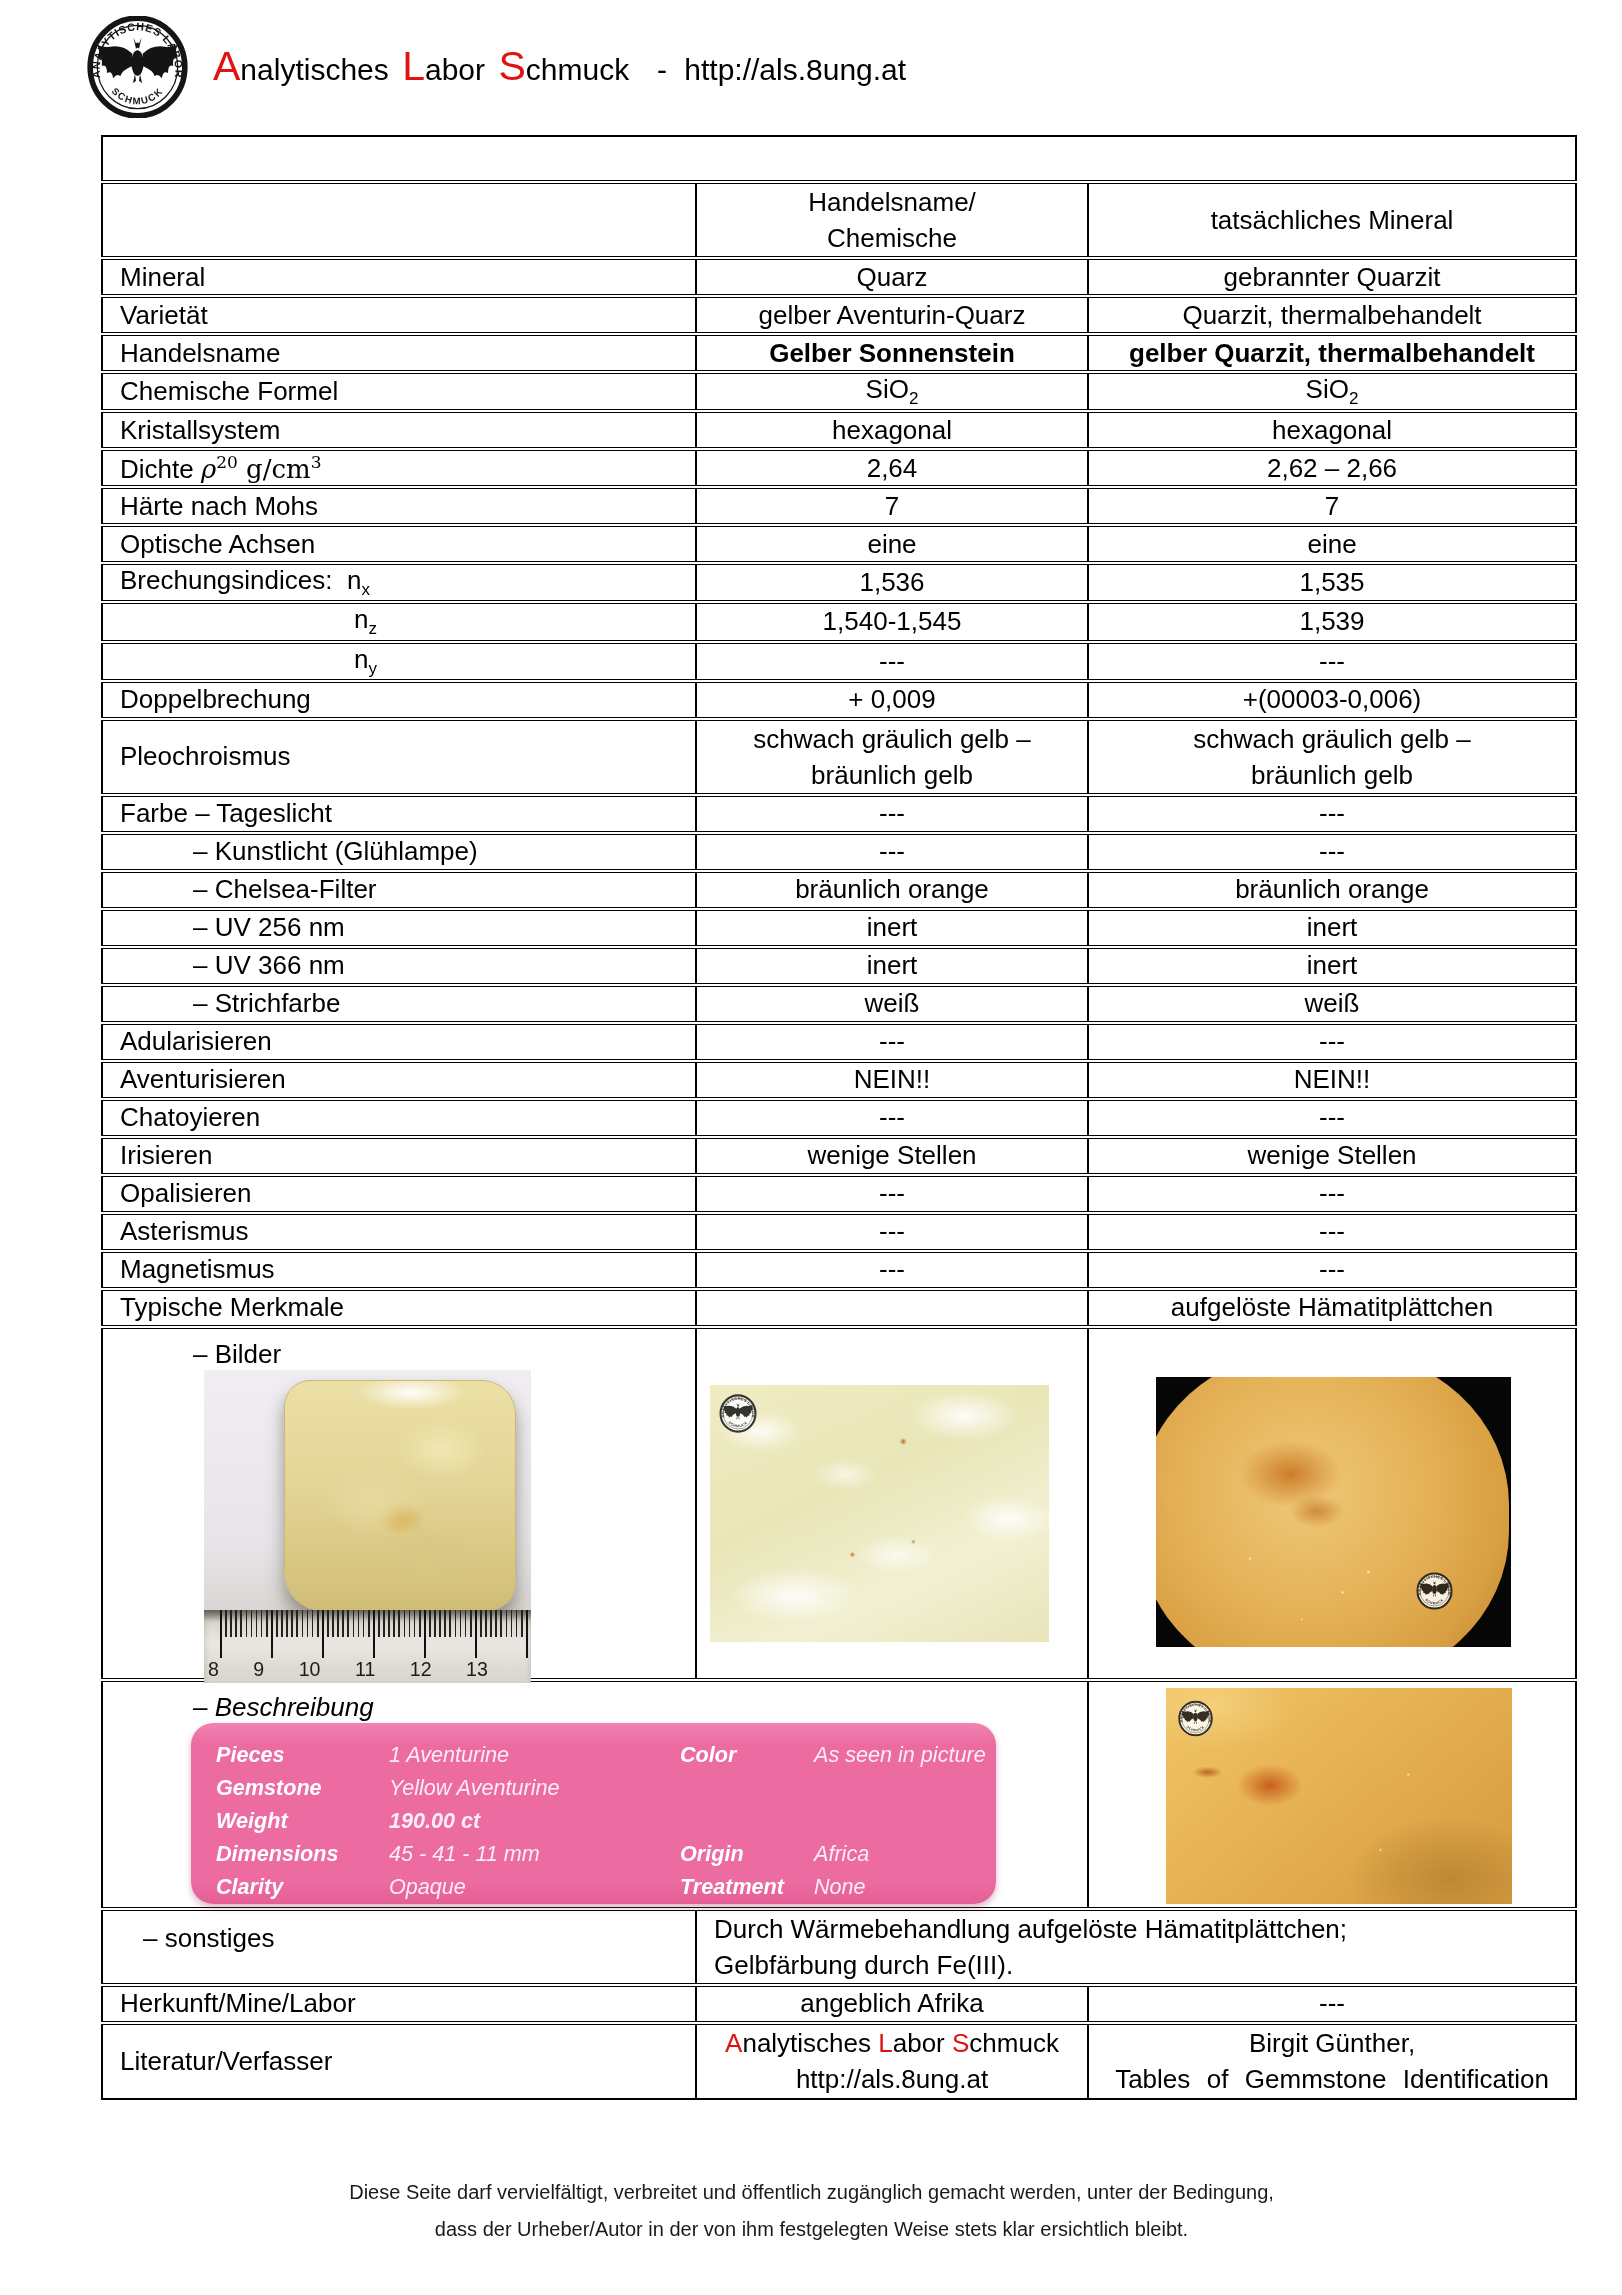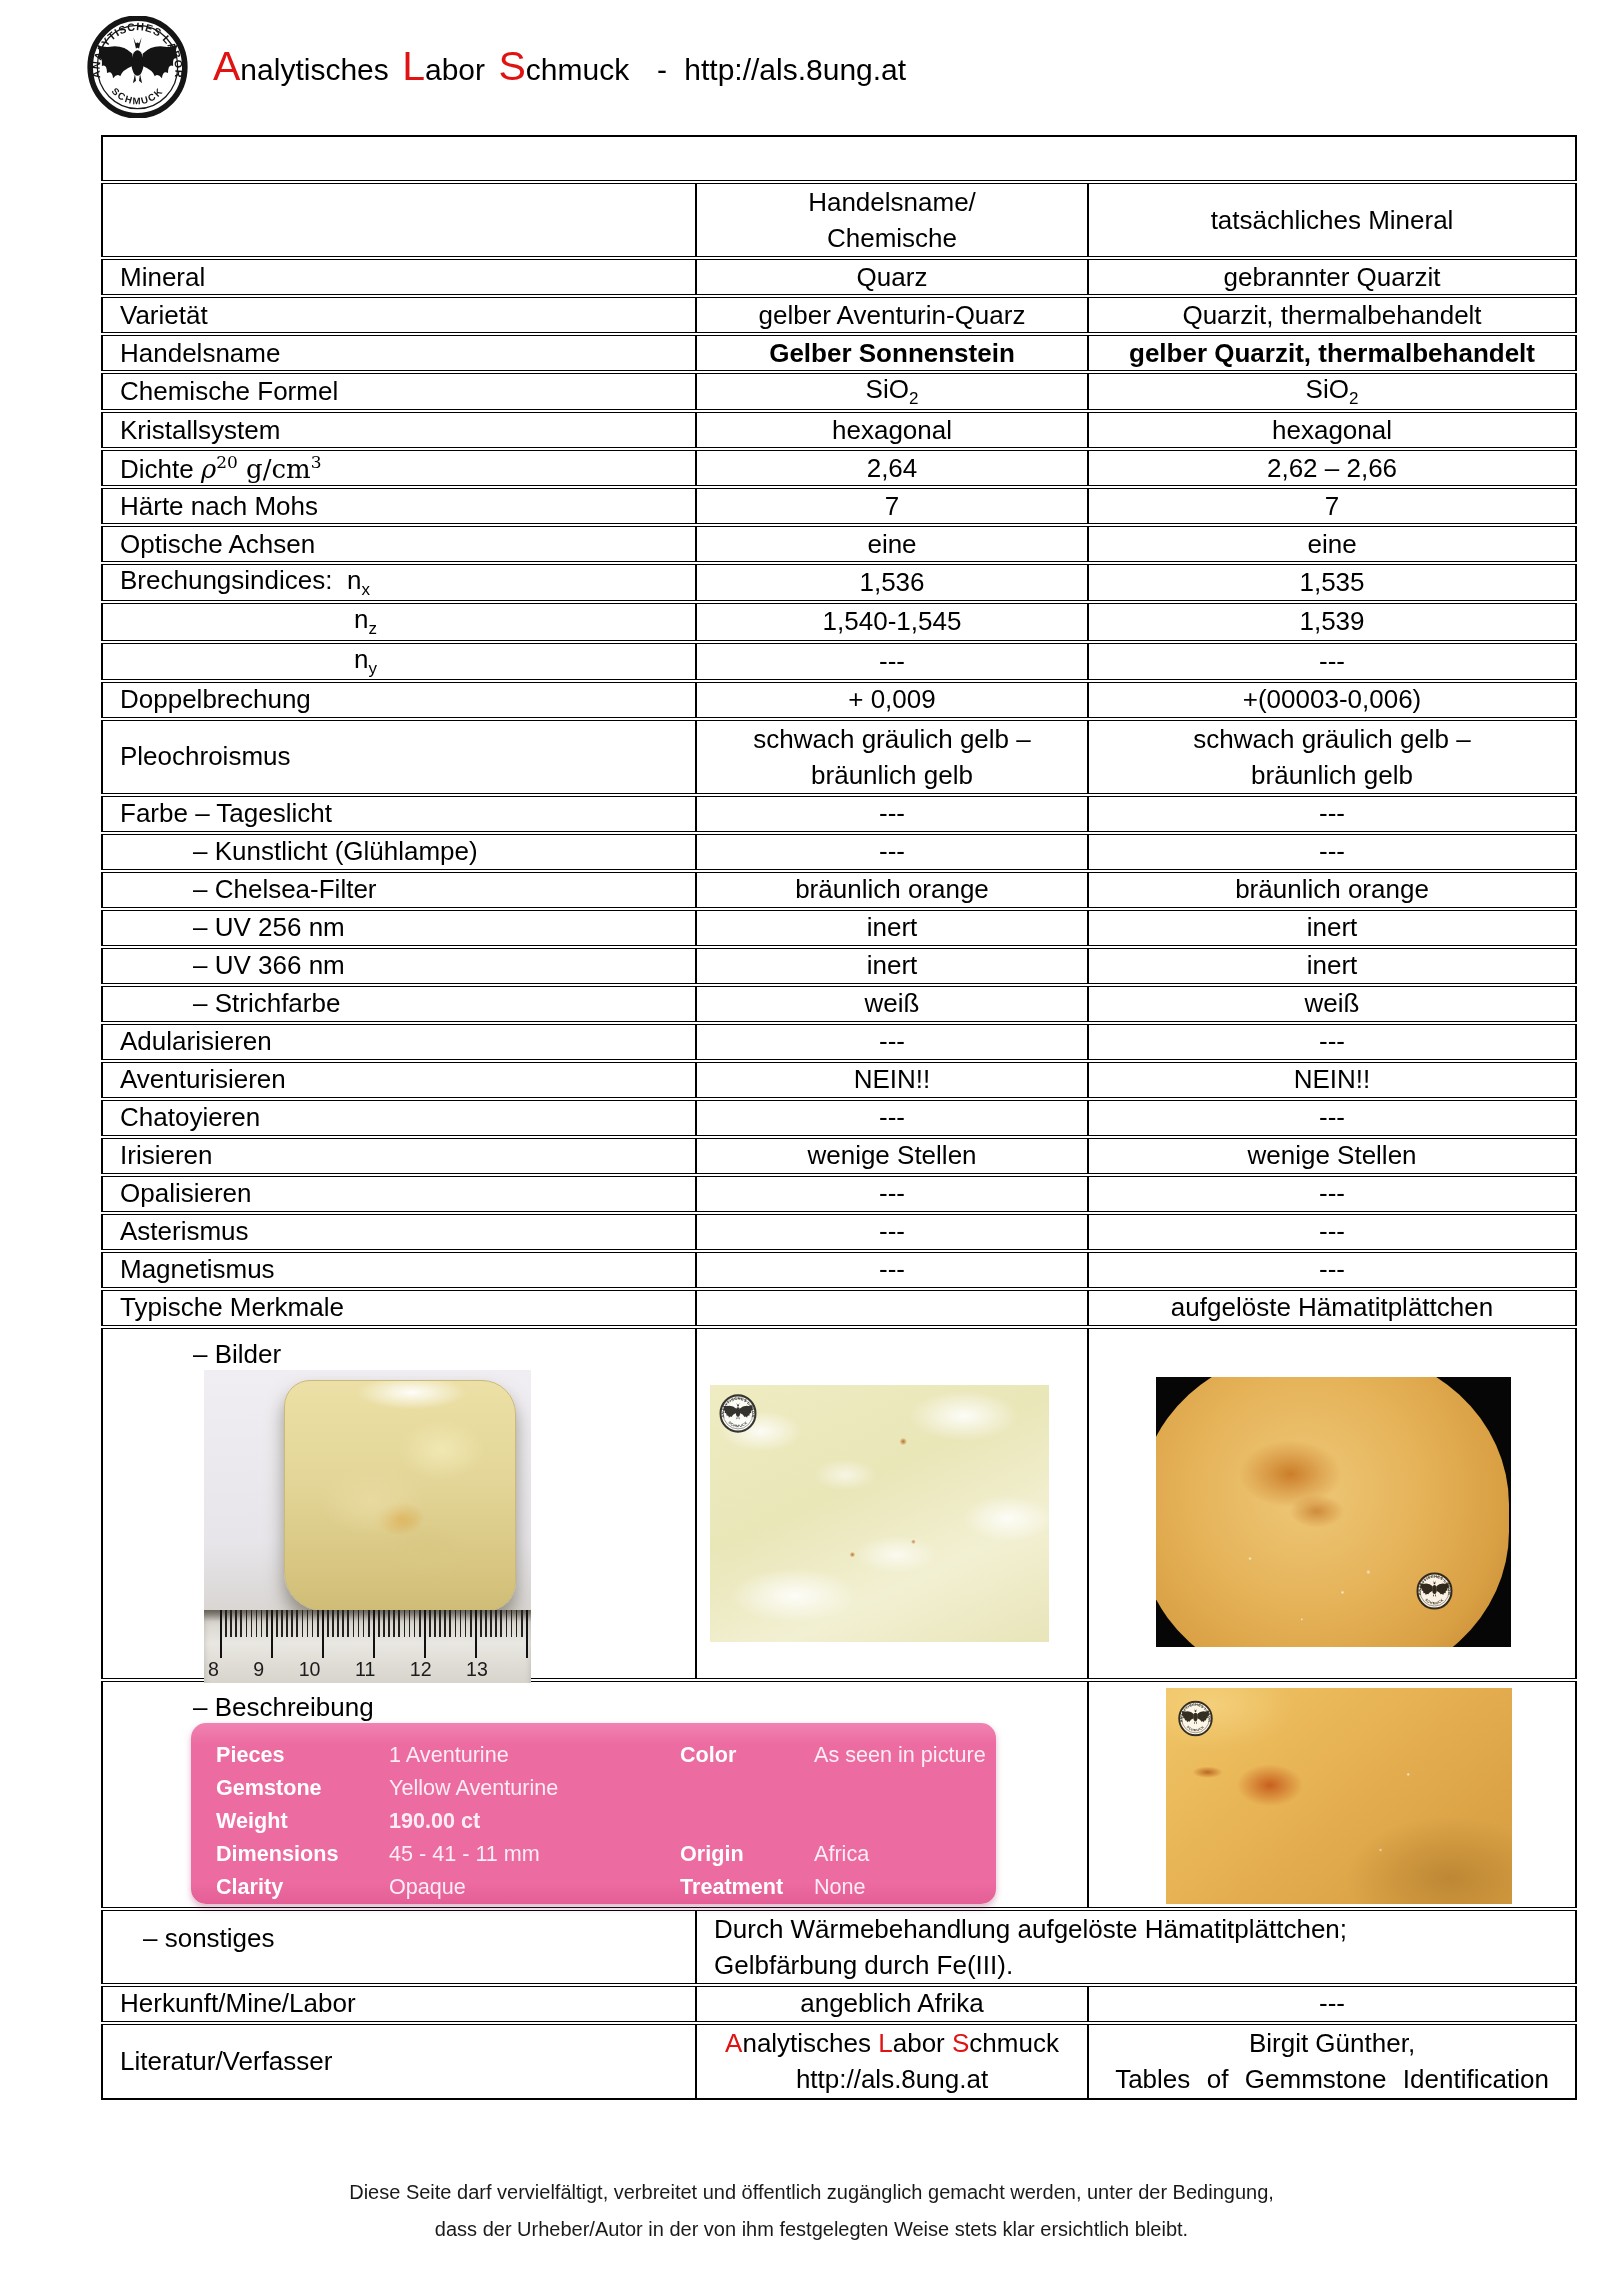--- a/index.html
+++ b/index.html
@@ -20,21 +20,21 @@
   
   table.spec{position:absolute;left:101px;top:135px;width:1474px;border-collapse:collapse;table-layout:fixed;}
   .spec td{
     border-left:2px solid #000;border-right:2px solid #000;
     border-top:4.6px double #000;border-bottom:4.6px double #000;
     font-size:26px;text-align:center;vertical-align:middle;padding:0;position:relative;
   }
   tr.e td{border-top:2px solid #000;}
   tr.last td{border-bottom:2.6px solid #000;}
   tr.e{height:46px;} tr.h{height:73px;} tr.s{height:38px;} tr.d{height:76px;}
-  tr.bld{height:353px;} tr.bes{height:229px;}
+  tr.bld{height:353px;} tr.bes{height:229px;font-style:italic;}
   td.l{text-align:left;padding-left:17px;}
   td.l.ind{padding-left:90px;}
   .b{font-weight:bold;}
   sub{font-size:17px;} sup{font-size:17px;}
   .math{font-family:"DejaVu Serif",serif;}
   .rho{font-style:italic;}
   .nshift{display:inline-block;margin-left:234px;}
   .two{line-height:36px;}
   .red{color:#e01212;}
   .wspace{word-spacing:9.2px;}
@@ -88,21 +88,21 @@
     background:
       radial-gradient(ellipse 47px 30px at 30% 45%, rgba(196,86,24,0.9), rgba(196,86,24,0) 70%),
       radial-gradient(ellipse 21px 7.9px at 12% 39%, rgba(180,88,24,0.85), transparent 72%),
       radial-gradient(ellipse 144px 85px at 82% 88%, rgba(146,95,28,0.4), transparent 72%),
       radial-gradient(ellipse 111px 62px at 14% 8%, rgba(248,216,138,0.6), transparent 72%),
       radial-gradient(circle 2.6px at 70% 40%, rgba(255,255,255,0.8), transparent 70%),
       radial-gradient(circle 2.6px at 62% 75%, rgba(255,255,255,0.75), transparent 70%),
       linear-gradient(140deg,#f0c566 0%,#e6b152 45%,#dca447 75%,#d69d40 100%);}
   .wm{position:absolute;opacity:0.85;}
   
-  .pinkbox{position:absolute;left:88px;top:41px;width:805px;height:181px;border-radius:15px;
+  .pinkbox{position:absolute;left:88px;top:41px;width:805px;height:181px;border-radius:22px;
     background:linear-gradient(180deg,#f083b2 0%,#ec6ba1 12%,#ec6ba1 88%,#e45f95 100%);
     box-shadow:0 3.9px 6.5px rgba(160,60,110,0.35);}
   .pline{position:absolute;left:0;right:0;height:29px;font-size:21.6px;color:#fff;text-align:left;}
   .pl{position:absolute;font-weight:bold;color:#ffffff;}
   .pv{position:absolute;color:#fdeef5;text-align:right;}
   .px1{left:25px;} .px2{left:198px;} .px3{left:489px;} .px4{left:623px;}
   
   .footer{position:absolute;top:2174px;left:0;width:100%;text-align:center;font-size:20px;line-height:37px;color:#1a1a1a;}
   .defs-holder{position:absolute;width:0;height:0;overflow:hidden;}
 </style>

